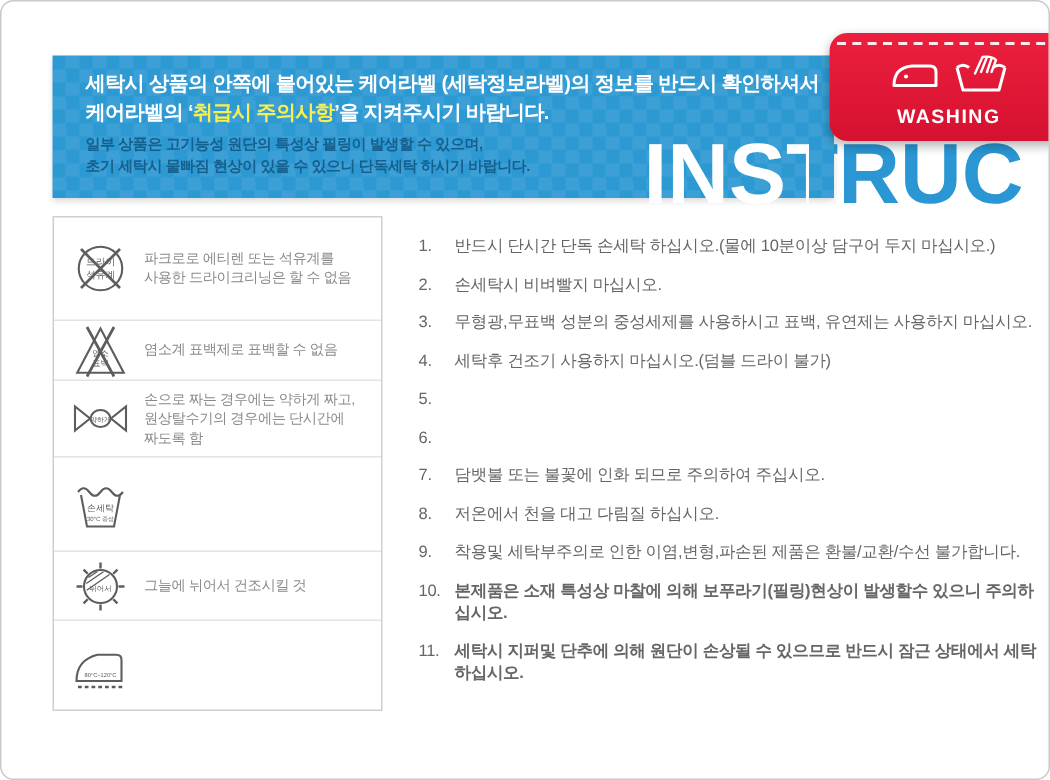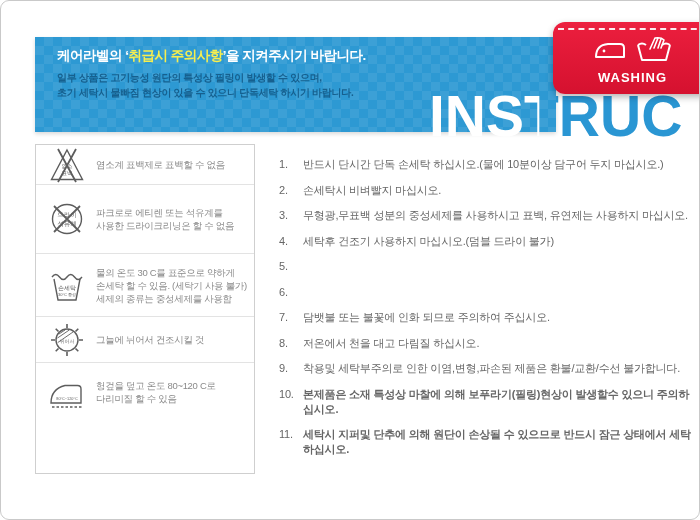--- a/index.html
+++ b/index.html
@@ -57,20 +57,21 @@
   .ins-txt{white-space:nowrap;}
   .ins-item.wrap .ins-txt{white-space:normal;width:392px;font-weight:bold;}
 </style>
 </head>
 <body>
 
 <div class="page">
 
   <div class="banner">
     <div class="banner-inner">
+      <div class="b-line">세탁시 상품의 안쪽에 붙어있는 케어라벨 (세탁정보라벨)의 정보를 반드시 확인하셔서</div>
       <div class="b-line"><span>케어라벨의 ‘</span><span class="b-hl" style="color:#f7ee4f">취급시 주의사항</span><span>’을 지켜주시기 바랍니다.</span></div>
       <div class="b-sub-wrap">
         <div class="b-sub" style="color:#16608f">일부 상품은 고기능성 원단의 특성상 필링이 발생할 수 있으며,</div>
         <div class="b-sub" style="color:#16608f">초기 세탁시 물빠짐 현상이 있을 수 있으니 단독세탁 하시기 바랍니다.</div>
       </div>
     </div>
   </div>
 
   <div class="wm">
     <span class="wm-white">INSTRUC</span>
@@ -92,64 +93,74 @@
           <path d="M3 9 q4-3 8 0 M27 9 q4-3 8 0" fill="none" stroke="#fff" stroke-width="2"></path>
           <path d="M20 2 l-5 11 M23 2 l-4 10 M26 3 l-3 9 M29 4 l-3 8 M20 2 q6-1 9 2" fill="none" stroke="#fff" stroke-width="1.6" stroke-linecap="round"></path>
         </svg>
       </span>
     </div>
     <div class="badge-label">WASHING</div>
   </div>
 
   <div class="care-box">
 
+    <div class="care-row r1">
+      <div class="care-icon">
+        <svg width="40" height="40" viewBox="0 0 40 40">
+          <circle cx="20" cy="20" r="14.5"></circle>
+          <text x="20" y="17.5" font-size="6.5" text-anchor="middle">드라이</text>
+          <text x="20" y="26.5" font-size="6.5" text-anchor="middle">석유계</text>
+          <path d="M7 7 L33 33 M33 7 L7 33" stroke-width="1.8"></path>
+        </svg>
+      </div>
+      <div class="cap">
+        <div>파크로로 에티렌 또는 석유계를</div>
+        <div>사용한 드라이크리닝은 할 수 없음</div>
+      </div>
+    </div>
+
     <div class="care-row r2">
       <div class="care-icon">
         <svg width="40" height="40" viewBox="0 0 40 40">
           <path d="M20 5 L35.5 34.5 H4.5 Z"></path>
           <text x="20" y="23" font-size="5.5" text-anchor="middle">염소</text>
           <text x="20" y="30" font-size="5.5" text-anchor="middle">표백</text>
           <path d="M11 4 L29 37 M29 4 L11 37" stroke-width="1.8"></path>
         </svg>
       </div>
       <div class="cap">
         <div>염소계 표백제로 표백할 수 없음</div>
       </div>
     </div>
 
-    <div class="care-row r1">
-      <div class="care-icon">
-        <svg width="40" height="40" viewBox="0 0 40 40">
-          <circle cx="20" cy="20" r="14.5"></circle>
-          <text x="20" y="17.5" font-size="6.5" text-anchor="middle">드라이</text>
-          <text x="20" y="26.5" font-size="6.5" text-anchor="middle">석유계</text>
-          <path d="M7 7 L33 33 M33 7 L7 33" stroke-width="1.8"></path>
-        </svg>
-      </div>
-      <div class="cap">
-        <div>파크로로 에티렌 또는 석유계를</div>
-        <div>사용한 드라이크리닝은 할 수 없음</div>
-      </div>
-    </div>
-
+    <div class="care-row r3">
+      <div class="care-icon">
+        <svg width="40" height="40" viewBox="0 0 40 40">
+          <path d="M3 12 L3 28 L13 20 Z"></path>
+          <path d="M37 12 L37 28 L27 20 Z"></path>
+          <path d="M13 20 C15.5 12.5 24.5 12.5 27 20 C24.5 27.5 15.5 27.5 13 20 Z"></path>
+          <text x="20" y="22" font-size="4.6" text-anchor="middle">약하게</text>
+        </svg>
+      </div>
+      <div class="cap">
+        <div>손으로 짜는 경우에는 약하게 짜고,</div>
+        <div>원상탈수기의 경우에는 단시간에</div>
+        <div>짜도록 함</div>
+      </div>
+    </div>
 
     <div class="care-row r4">
       <div class="care-icon">
         <svg width="40" height="40" viewBox="0 0 40 40">
           <path d="M5 12 q3.75-5 7.5 0 q3.75 5 7.5 0 q3.75-5 7.5 0 q3.75 5 7.5 0"></path>
           <path d="M7 14 L11 35 H29 L33 14"></path>
           <text x="20" y="24.5" font-size="6" text-anchor="middle">손세탁</text>
           <text x="20" y="31" font-size="4" text-anchor="middle">30°C 중성</text>
         </svg>
       </div>
-      <div class="cap">
-        <div>물의 온도 30 C를 표준으로 약하게</div>
-        <div>손세탁 할 수 있음. (세탁기 사용 불가)</div>
-        <div>세제의 종류는 중성세제를 사용함</div>
-      </div>
     </div>
 
     <div class="care-row r5">
       <div class="care-icon">
         <svg width="40" height="40" viewBox="0 0 40 40">
           <circle cx="20" cy="20" r="11"></circle>
           <path d="M20 4 V8 M20 32 V36 M4 20 H8 M32 20 H36 M8.7 8.7 L11.5 11.5 M28.5 28.5 L31.3 31.3 M31.3 8.7 L28.5 11.5 M11.5 28.5 L8.7 31.3" stroke-width="1.6"></path>
           <path d="M12 14 L18 10 M10.5 18 L22 10.2 M10.8 22.5 L26 12" stroke-width="0.9"></path>
           <text x="20" y="23" font-size="5" text-anchor="middle">뉘어서</text>
         </svg>
@@ -160,24 +171,20 @@
     </div>
 
     <div class="care-row r6">
       <div class="care-icon">
         <svg width="40" height="40" viewBox="0 0 40 40">
           <path d="M4 31 Q4 17 18 13.5 H30.5 Q34 13.5 34 17 V31 Z"></path>
           <text x="20" y="28" font-size="3.8" text-anchor="middle">80°C~120°C</text>
           <path d="M5 35 H35" stroke-dasharray="2.5 2" stroke-width="1.6"></path>
         </svg>
       </div>
-      <div class="cap">
-        <div>헝겊을 덮고 온도 80~120 C로</div>
-        <div>다리미질 할 수 있음</div>
-      </div>
     </div>
 
   </div>
 
   <div class="ins-list">
     <div class="ins-item">
         <span class="ins-num">1.</span>
         <span class="ins-txt">반드시 단시간 단독 손세탁 하십시오.(물에 10분이상 담구어 두지 마십시오.)</span>
       </div>
     <div class="ins-item">

